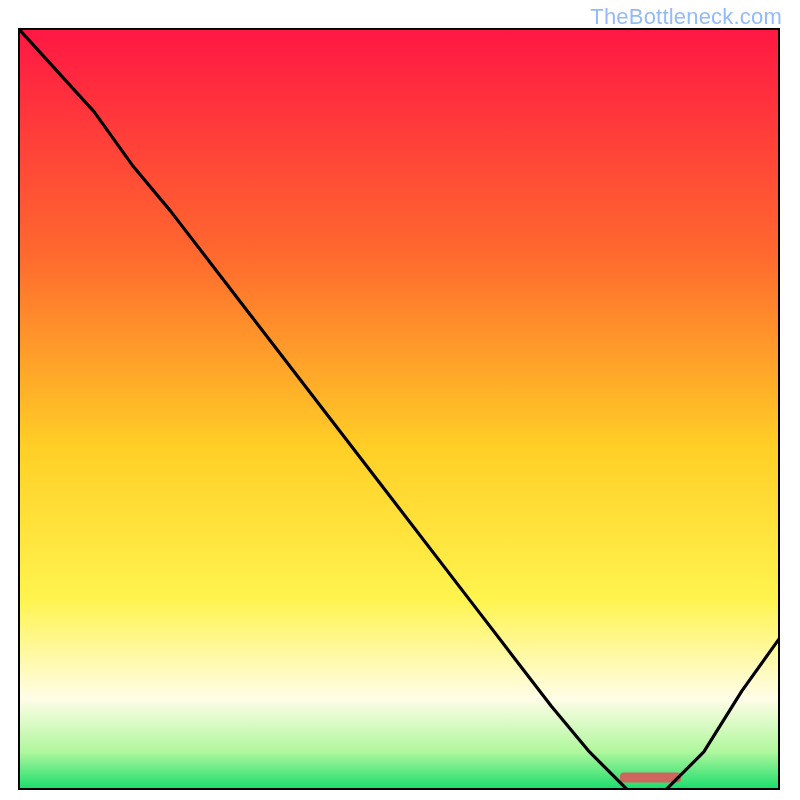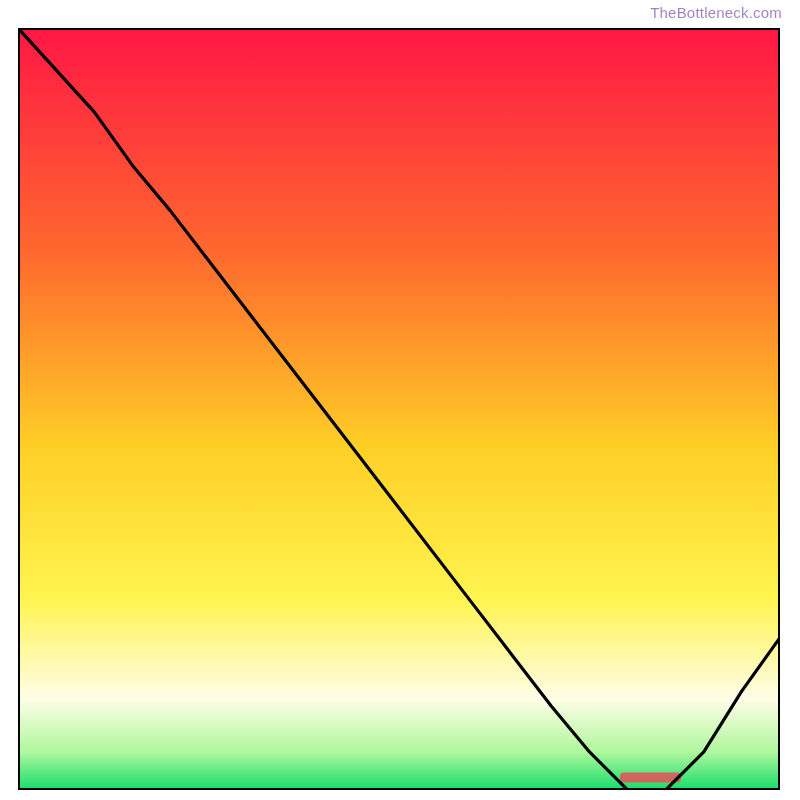--- a/index.html
+++ b/index.html
@@ -13,22 +13,22 @@
   }
   .container {
     position: relative;
     width: 800px;
     height: 800px;
   }
   .watermark {
     position: absolute;
     top: 4px;
     right: 18px;
-    font-size: 15px;
-    color: #4c1d95;
+    font-size: 22px;
+    color: #3b82f6;
     opacity: 0.55;
     font-weight: 400;
     letter-spacing: 0.2px;
   }
   .chart-frame {
     position: absolute;
     left: 18px;
     top: 28px;
     width: 762px;
     height: 762px;

